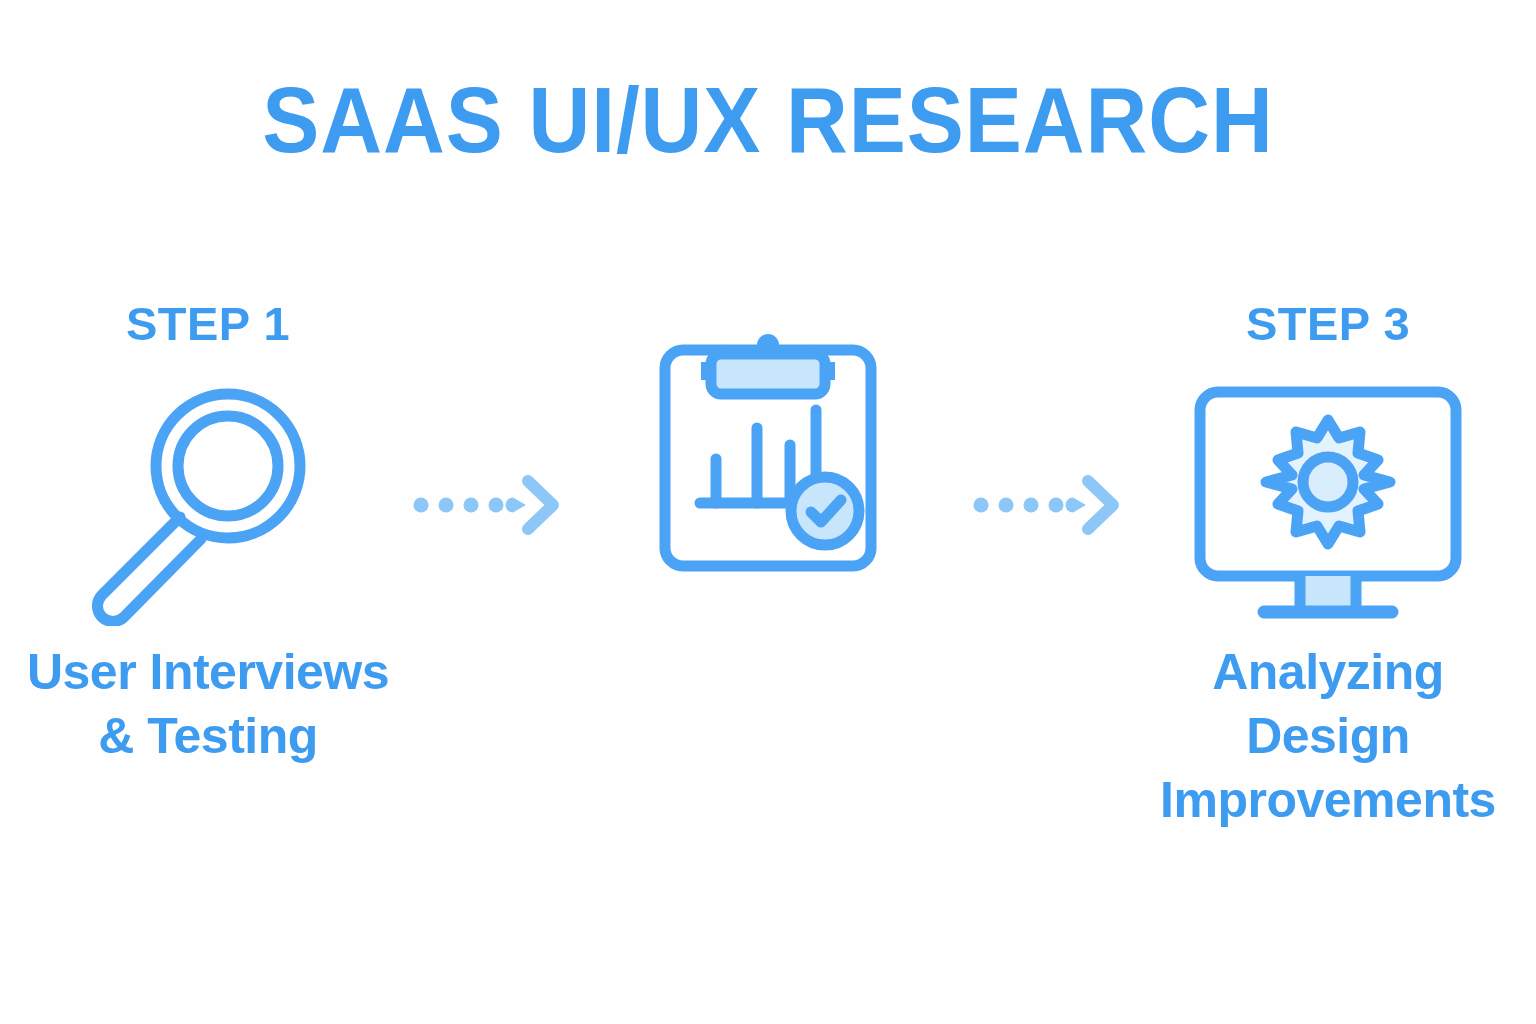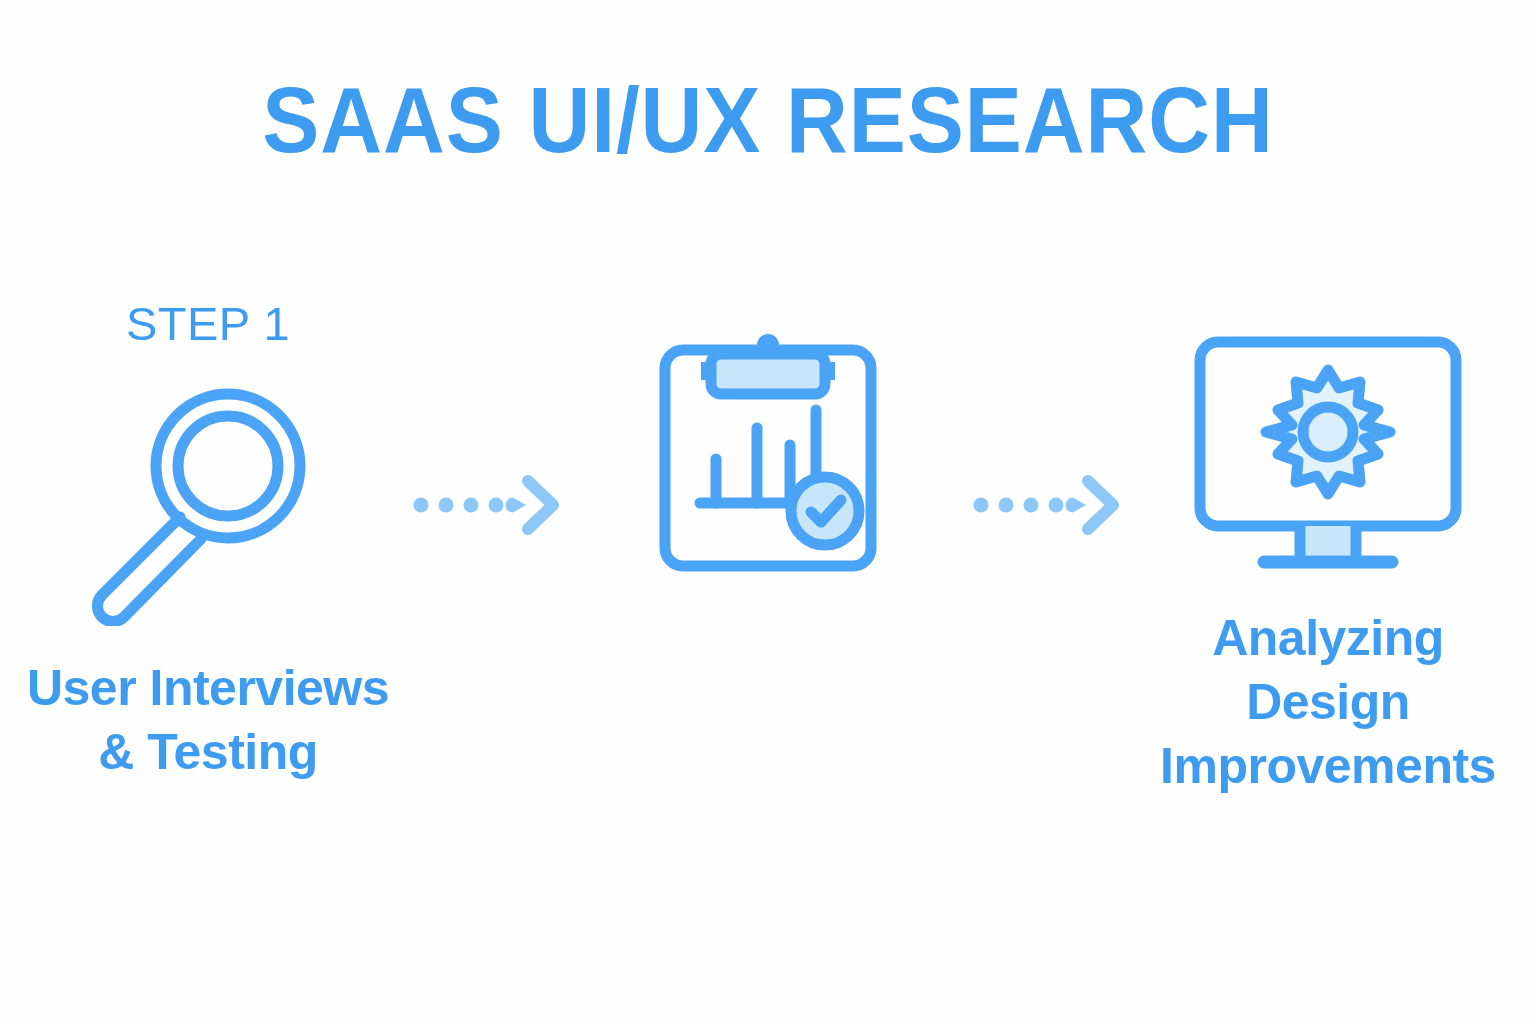--- a/index.html
+++ b/index.html
@@ -51,38 +51,38 @@
 
   .step {
     width: 400px;
     display: flex;
     flex-direction: column;
     align-items: center;
   }
 
   .step-kicker {
     font-size: 47px;
-    font-weight: 400;
+    font-weight: 700;
     color: #3D9BF0;
     letter-spacing: 0.5px;
     line-height: 1;
     height: 50px;
   }
 
   .icon-box {
     margin-top: 28px;
     width: 290px;
     height: 250px;
     display: flex;
     align-items: center;
     justify-content: center;
   }
 
   .step-label {
-    margin-top: 28px;
+    margin-top: 12px;
     text-align: center;
     font-size: 50px;
     font-weight: 700;
     line-height: 1.28;
     color: #3D9BF0;
     letter-spacing: -0.5px;
     white-space: pre-line;
   }
 
   
@@ -175,20 +175,21 @@
           <circle cx="33" cy="30" r="7.5"></circle>
           <circle cx="58" cy="30" r="7.5"></circle>
           <circle cx="83" cy="30" r="7.5"></circle>
           <path d="M 100 22.5 L 113 30 L 100 37.5 A 7.5 7.5 0 0 1 100 22.5 Z"></path>
         </g>
         <path d="M 115 6 L 140 30 L 115 54" fill="none" stroke="#8CC7F7" stroke-width="12" stroke-linecap="round" stroke-linejoin="round"></path>
       </svg>
     </div>
 
     <div class="step">
+      <div class="step-kicker">STEP 3</div>
 
       <div class="icon-box">
         <svg width="272" height="250" viewBox="0 0 272 250">
 
           <rect x="8" y="14" width="256" height="184" rx="18" fill="#FEFEFE" stroke="#4BA3F5" stroke-width="11"></rect>
 
           <rect x="108" y="198" width="56" height="36" fill="#C8E6FB"></rect>
           <path d="M 108 198 L 108 234 M 164 198 L 164 234" stroke="#4BA3F5" stroke-width="11" stroke-linecap="butt"></path>
 
           <path d="M 72 234 L 200 234" stroke="#4BA3F5" stroke-width="13" stroke-linecap="round"></path>

